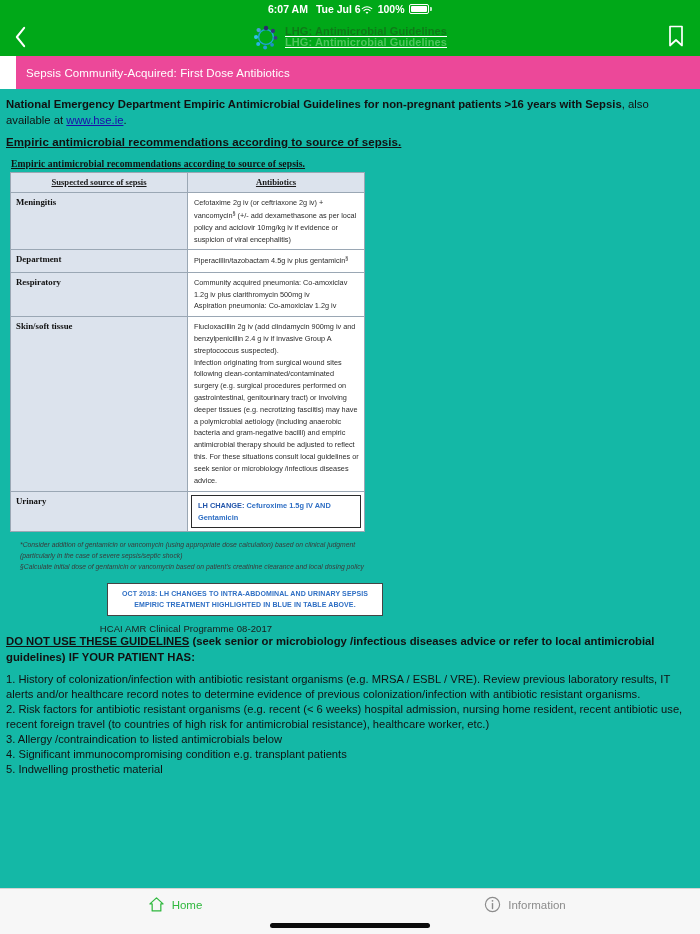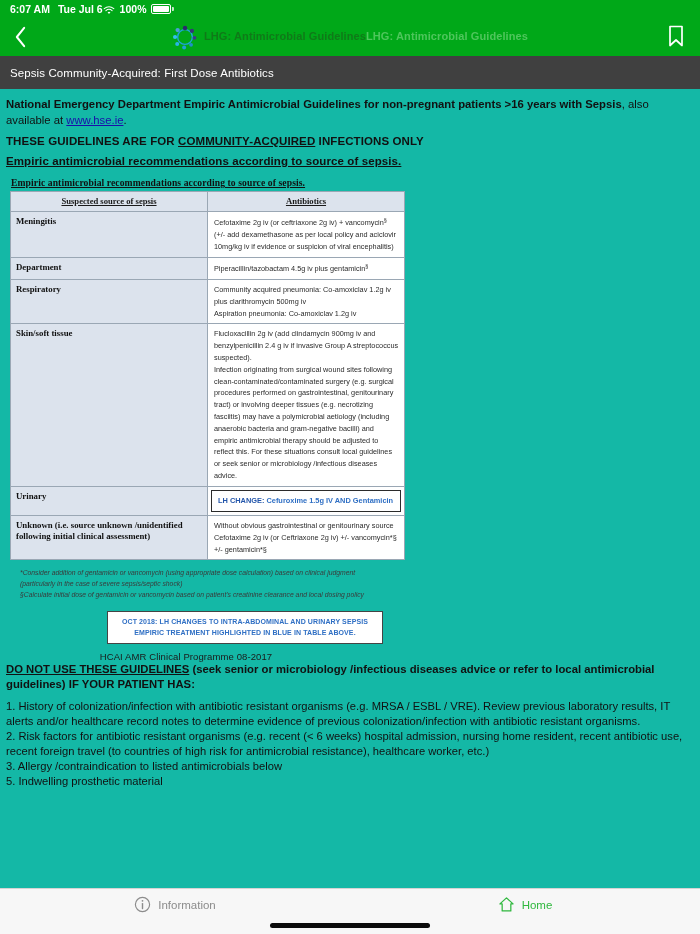--- a/index.html
+++ b/index.html
@@ -7,21 +7,21 @@
     width: 700px; height: 934px;
     background: #ffffff;
     font-family: "Liberation Sans", sans-serif;
     overflow: hidden;
   }
   #app { position: relative; width: 700px; height: 934px; background: #fff; }
 
   
   .statusbar {
     height: 18px; background: #00a818; color: #fff;
-    display: flex; align-items: center; justify-content: flex-start;
+    display: flex; align-items: center; justify-content: center;
     padding: 0 10px; font-size: 10.5px; font-weight: 600;
   }
   .sb-left { display: flex; align-items: center; gap: 8px; }
   .sb-right { display: flex; align-items: center; gap: 5px; }
   .wifi-ic { display: inline-block; width: 12px; height: 9px; }
   .batt {
     display: inline-flex; align-items: center;
   }
   .batt-body {
     width: 20px; height: 9.5px; border: 1.2px solid #fff; border-radius: 2px;
@@ -36,30 +36,30 @@
     display: flex; align-items: center; justify-content: space-between;
     padding: 0 14px; position: relative;
   }
   .nav-back { width: 22px; height: 26px; cursor: pointer; display:flex; align-items:center; }
   .nav-title-wrap {
     position: absolute; left: 0; right: 0; top: 0; bottom: 0;
     display: flex; align-items: center; justify-content: center; gap: 6px;
     pointer-events: none;
   }
   .logo-mark { width: 26px; height: 26px; flex: 0 0 26px; }
-  .nav-titles { display: flex; flex-direction: row; line-height: 1.02; }
+  .nav-titles { display: flex; flex-direction: column; line-height: 1.02; text-decoration: underline; }
   .nav-title-shadow { font-size: 11px; font-weight: 700; color: #0f7a18; letter-spacing:.1px; }
   .nav-title-main { font-size: 11px; font-weight: 600; color: #4ec65c; letter-spacing:.1px; }
   .nav-bookmark { width: 18px; height: 24px; cursor: pointer; z-index: 2; }
 
   
   .banner {
-    height: 33px; background: #404040; color: #fff;
+    height: 33px; background: #ec4899; color: #fff;
     display: flex; align-items: center; padding: 0 10px;
-    font-size: 11.5px; letter-spacing: .1px;
+    font-size: 11.5px; letter-spacing: .1px; margin-left: 16px;
   }
 
   
   .doc {
     position: absolute; top: 89px; left: 0; right: 0; bottom: 46px;
     background: #14b8a6; padding: 7px 6px 0 6px; overflow: hidden;
     color: #111;
   }
   .p-intro { font-size: 11.3px; line-height: 1.42; margin-bottom: 2px; }
   .p-intro b { font-weight: 700; }
@@ -74,21 +74,21 @@
   }
 
   
   .figure { margin-top: 10px; width: 360px; }
   .fig-title {
     font-family: "Liberation Serif", serif;
     font-size: 9.6px; font-weight: 700; text-decoration: underline;
     color: #111; margin: 0 0 3px 5px; letter-spacing: .1px;
   }
   table.guide {
-    border-collapse: collapse; width: 395px; margin-left: 4px;
+    border-collapse: collapse; width: 355px; margin-left: 4px;
     table-layout: fixed;
   }
   table.guide td, table.guide th {
     border: 1px solid #9aa7b4; vertical-align: top;
   }
   th.hcell {
     background: #dce3ed; text-align: center; padding: 4px 3px;
     font-family: "Liberation Serif", serif; font-weight: 700;
     font-size: 8.6px; text-decoration: underline; color: #1a1a1a;
     line-height: 1.25;
@@ -221,21 +221,20 @@
     <span>Sepsis Community-Acquired: First Dose Antibiotics</span>
   </div>
 
   <div class="doc">
 
     <div class="p-intro">
       <b>National Emergency Department Empiric Antimicrobial Guidelines for non-pregnant patients &gt;16 years with Sepsis</b><span>, also available at</span>
       <a class="lnk" href="#">www.hse.ie</a><span>.</span>
     </div>
 
-    <div class="h-line"><span>THESE GUIDELINES ARE FOR </span><span class="u">COMMUNITY-ACQUIRED</span><span> INFECTIONS ONLY</span></div>
 
     <div class="h-sub">Empiric antimicrobial recommendations according to source of sepsis.</div>
 
     <div class="figure">
       <div class="fig-title">Empiric antimicrobial recommendations according to source of sepsis.</div>
 
       <table class="guide">
         <tbody>
             <tr>
           <th class="hcell">Suspected source of sepsis</th>
@@ -275,66 +274,60 @@
 
         <tr>
           <td class="src">Urinary</td>
           <td class="abx abx-boxed">
             <div class="lhbox">
               <span class="tag">LH CHANGE:</span><span> Cefuroxime 1.5g IV AND Gentamicin</span>
             </div>
           </td>
         </tr>
 
-        <tr>
-          <td class="src">Unknown (i.e. source unknown /unidentified following initial clinical assessment)</td>
-          <td class="abx">
-            <p>Without obvious gastrointestinal or genitourinary source</p>
-            <p>Cefotaxime 2g iv (or Ceftriaxone 2g iv) +/- vancomycin*§ +/- gentamicin*§</p>
-          </td>
-        </tr>
       </tbody>
         </table>
 
       <div class="footnotes">
         <div>*Consider addition of gentamicin or vancomycin (using appropriate dose calculation) based on clinical judgment (particularly in the case of severe sepsis/septic shock)</div>
         <div>§Calculate initial dose of gentamicin or vancomycin based on patient's creatinine clearance and local dosing policy</div>
       </div>
 
       <div class="oct-box">OCT 2018: LH CHANGES TO INTRA-ABDOMINAL AND URINARY SEPSIS EMPIRIC TREATMENT HIGHLIGHTED IN BLUE IN TABLE ABOVE.</div>
       <div class="hcai">HCAI AMR Clinical Programme 08-2017</div>
     </div>
 
     <div class="donot"><span class="u">DO NOT USE THESE GUIDELINES</span><span> (seek senior or microbiology /infectious diseases advice or refer to local antimicrobial guidelines) IF YOUR PATIENT HAS:</span></div>
 
     <div class="numlist">
       <div>1. History of colonization/infection with antibiotic resistant organisms (e.g. MRSA / ESBL / VRE). Review previous laboratory results, IT alerts and/or healthcare record notes to determine evidence of previous colonization/infection with antibiotic resistant organisms.</div>
       <div>2. Risk factors for antibiotic resistant organisms (e.g. recent (&lt; 6 weeks) hospital admission, nursing home resident, recent antibiotic use, recent foreign travel (to countries of high risk for antimicrobial resistance), healthcare worker, etc.)</div>
       <div>3. Allergy /contraindication to listed antimicrobials below</div>
+      <div>4. Significant immunocompromising condition e.g. transplant patients</div>
       <div>5. Indwelling prosthetic material</div>
 
     </div>
 
   </div>
 
   <div class="tabbar">
+
+    <div class="tab active">
+      <svg viewBox="0 0 22 22" width="17" height="17">
+        <path d="M2.5 10.2 L11 2.4 L19.5 10.2 L19.5 10.2 L16.6 10.2 L16.6 19.4 L5.4 19.4 L5.4 10.2 Z" fill="none" stroke="#2fb83e" stroke-width="1.6" stroke-linejoin="round"></path>
+      </svg>
+      <span class="tab-label">Home</span>
+    </div>
 
     <div class="tab inactive">
       <svg viewBox="0 0 22 22" width="17" height="17">
         <circle cx="11" cy="11" r="9.2" fill="none" stroke="#8c8c8c" stroke-width="1.5"></circle>
         <circle cx="11" cy="6.3" r="1.15" fill="#8c8c8c"></circle>
         <rect x="10.1" y="9" width="1.8" height="8" rx=".7" fill="#8c8c8c"></rect>
       </svg>
       <span class="tab-label">Information</span>
     </div>
 
-    <div class="tab active">
-      <svg viewBox="0 0 22 22" width="17" height="17">
-        <path d="M2.5 10.2 L11 2.4 L19.5 10.2 L19.5 10.2 L16.6 10.2 L16.6 19.4 L5.4 19.4 L5.4 10.2 Z" fill="none" stroke="#2fb83e" stroke-width="1.6" stroke-linejoin="round"></path>
-      </svg>
-      <span class="tab-label">Home</span>
-    </div>
-
 
     <div class="home-ind"></div>
   </div>
 
 </div>
 
 </body></html>

